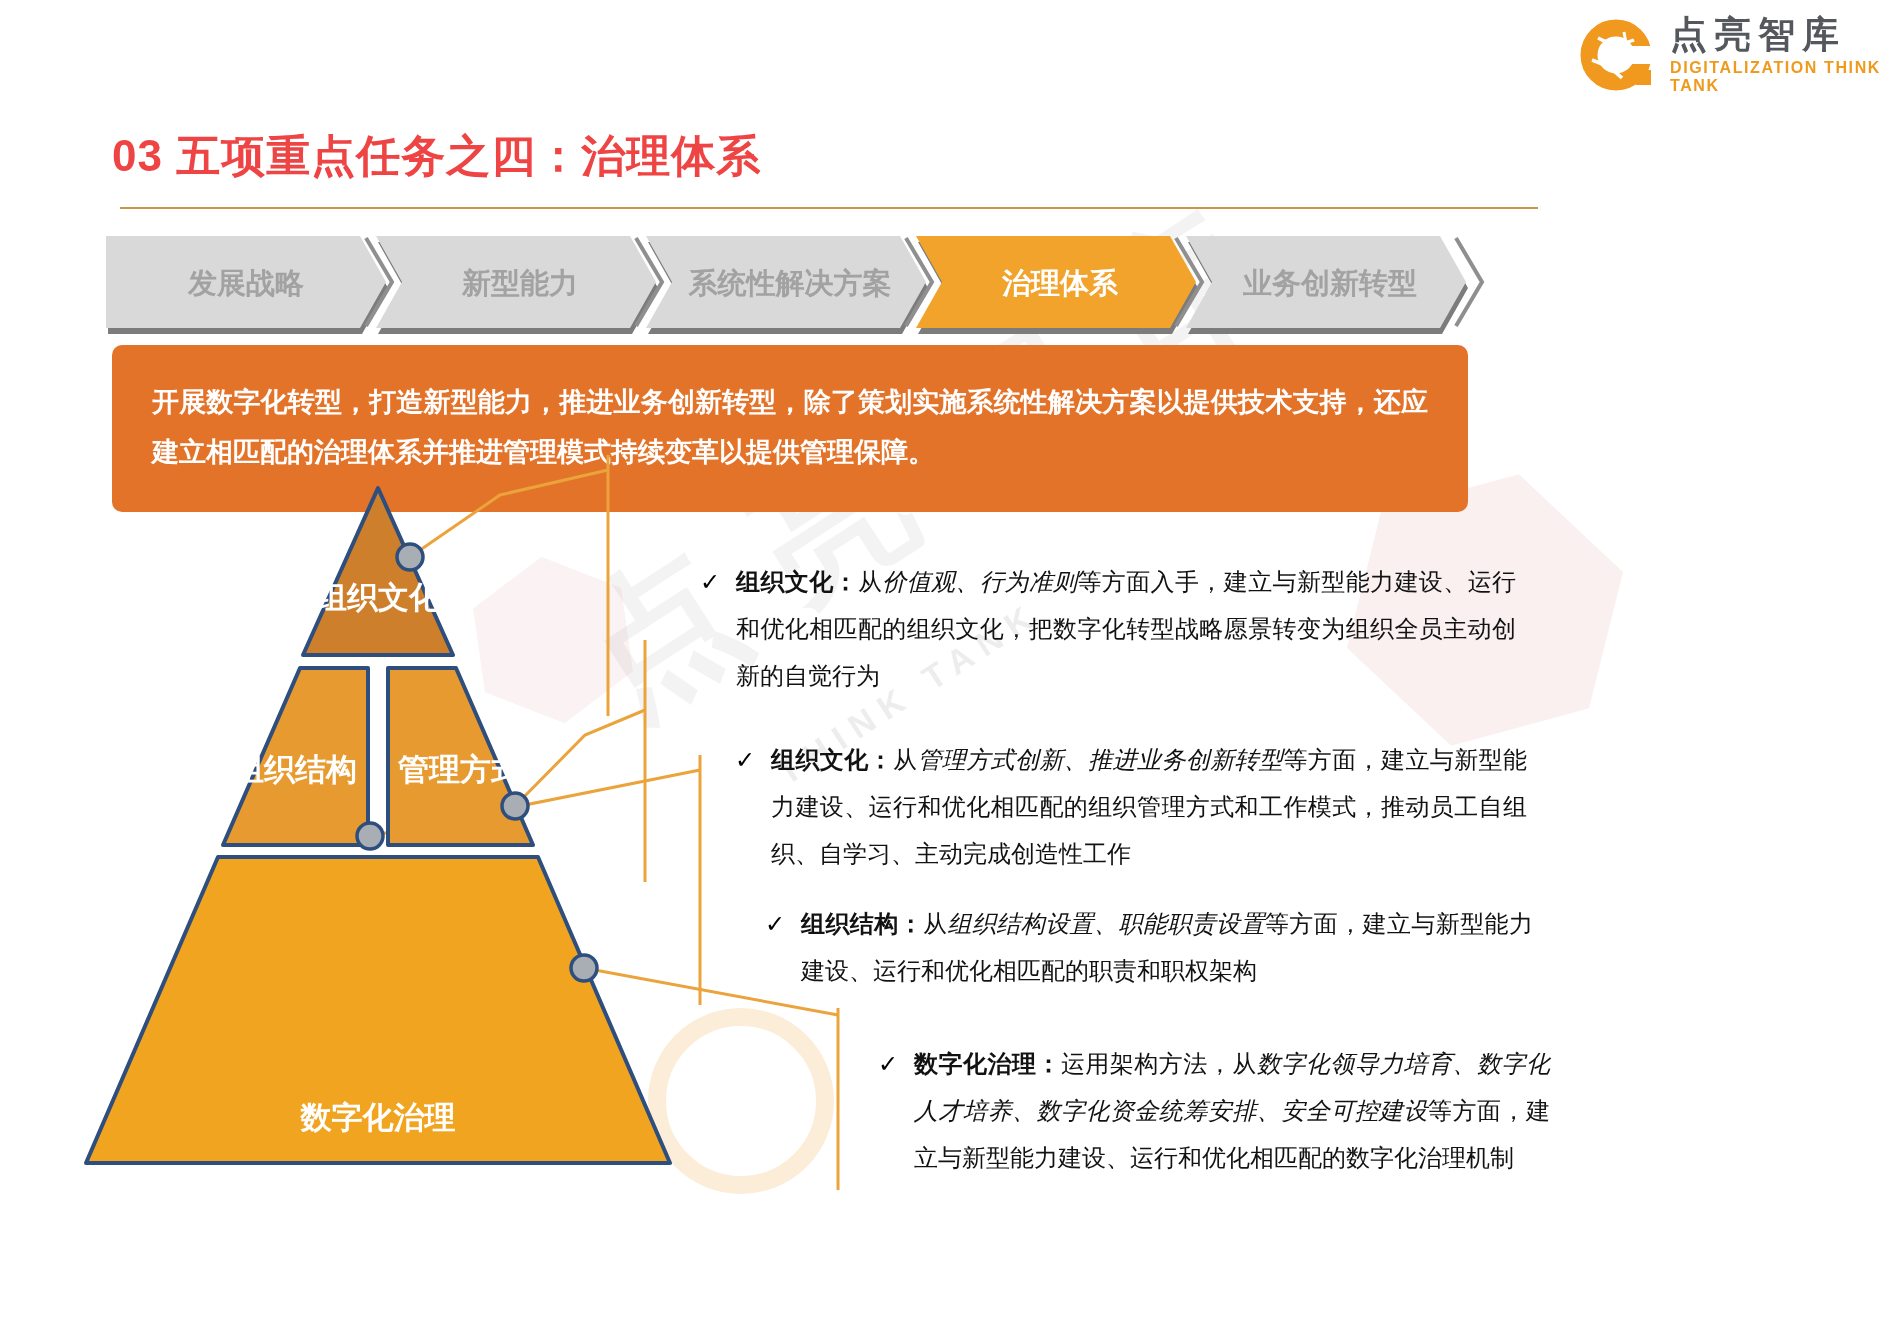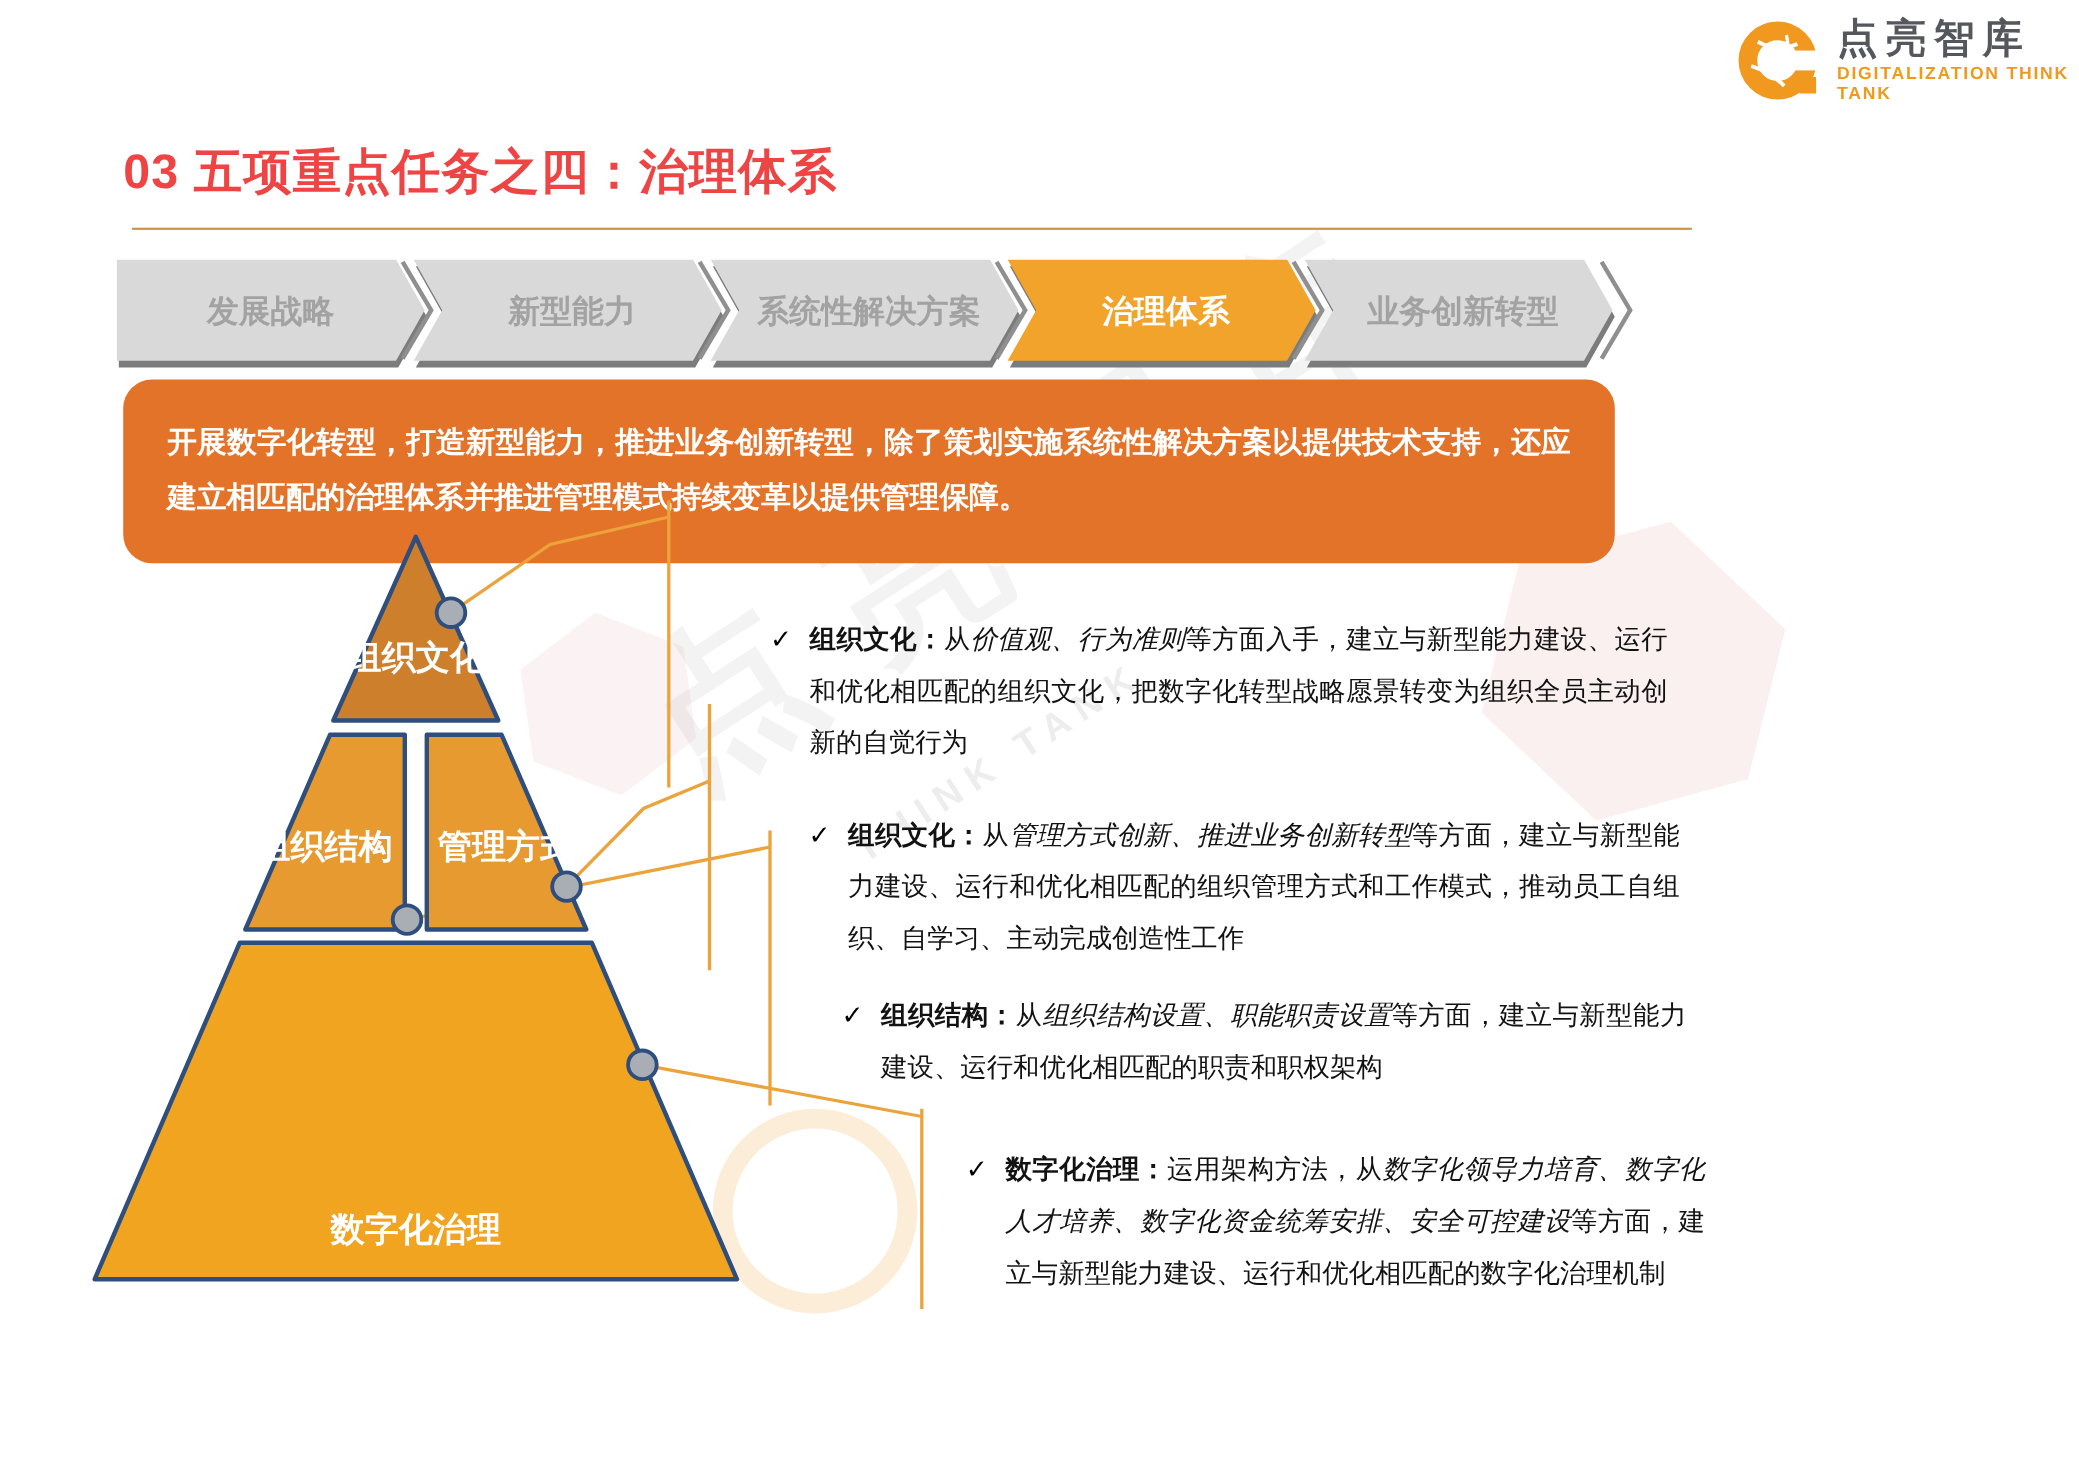--- a/index.html
+++ b/index.html
@@ -26,21 +26,21 @@
   .logo-name{font-size:37px;font-weight:bold;color:#54575c;letter-spacing:7px;line-height:1.1;}
   .logo-tagline{font-size:16px;font-weight:bold;color:#ef9a1d;letter-spacing:1.6px;margin-top:4px;}
   
   .nav-svg{position:absolute;left:106px;top:236px;}
   .nav-label{font-size:29px;font-weight:bold;}
   .nav-label.inactive{fill:#a2a2a2;}
   .nav-label.active{fill:#ffffff;}
   
   .banner{
     position:absolute;left:112px;top:345px;width:1356px;height:167px;
-    background:#e4732a;border-radius:26px;box-sizing:border-box;
+    background:#e4732a;border-radius:10px;box-sizing:border-box;
     padding:32px 40px 0 40px;
   }
   .banner p{
     margin:0;color:#ffffff;font-size:27px;font-weight:bold;line-height:50px;
     text-align:justify;
   }
   
   .wm{position:absolute;pointer-events:none;}
   .wm-cn-badge{left:1012px;top:298px;writing-mode:vertical-rl;font-size:92px;font-weight:bold;color:rgba(125,125,125,.20);}
   .wm-diag{left:545px;top:590px;font-size:150px;font-weight:bold;letter-spacing:55px;color:rgba(140,140,140,.10);transform:rotate(-33deg);transform-origin:left top;white-space:nowrap;}

